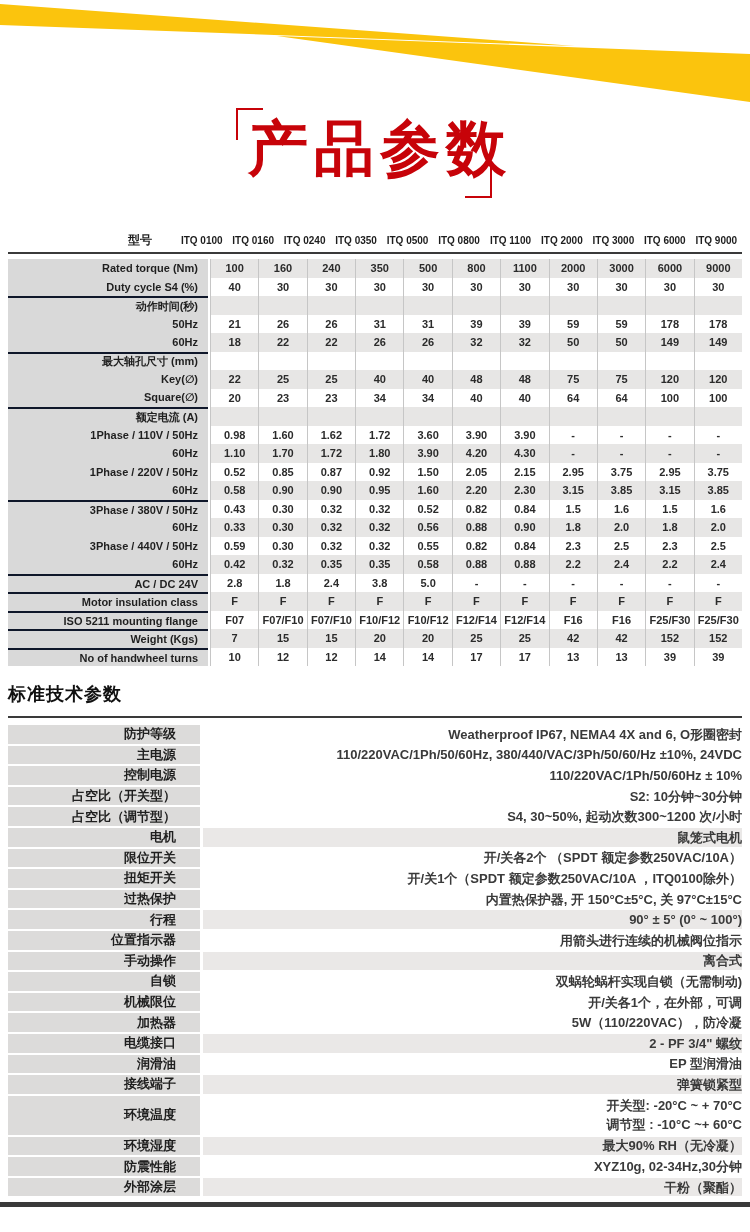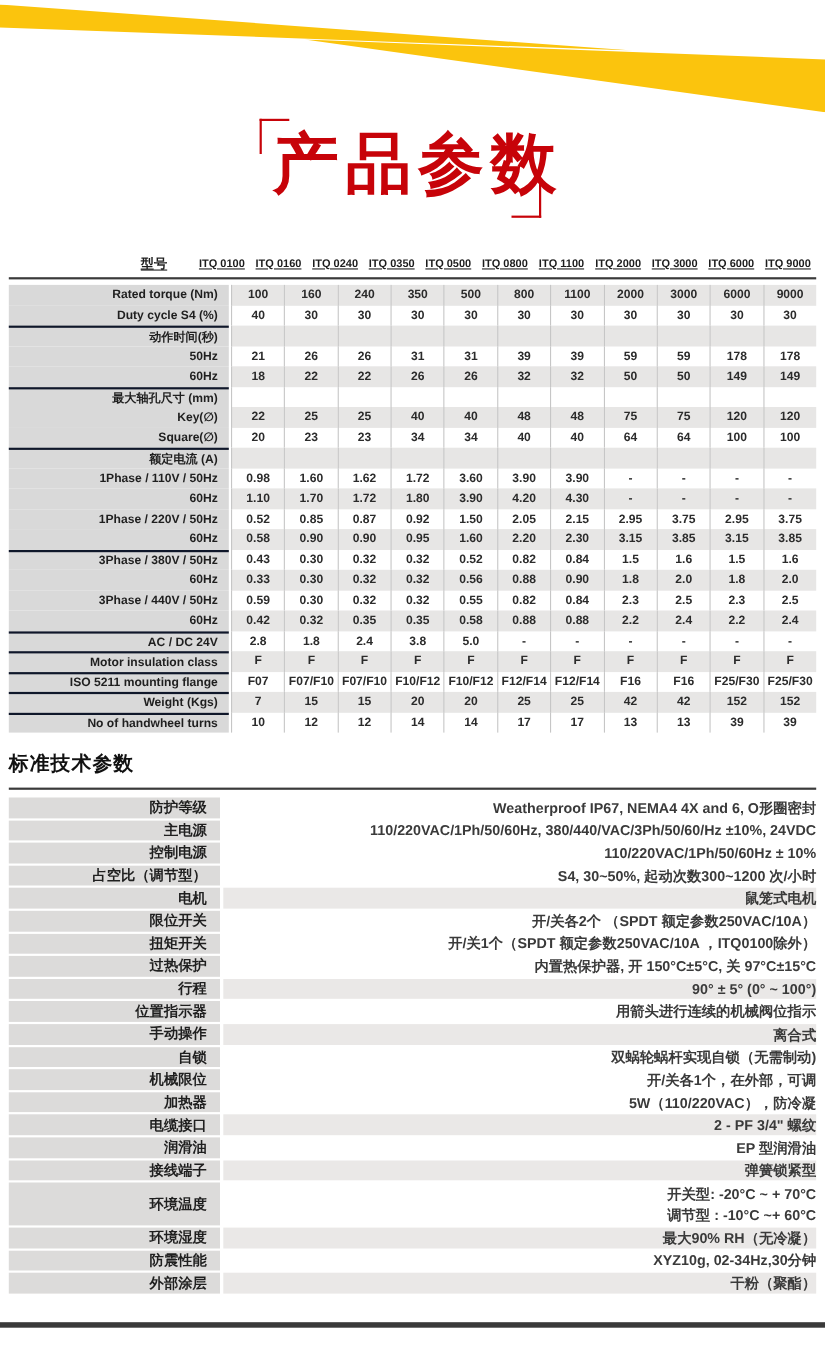--- a/index.html
+++ b/index.html
@@ -19,21 +19,21 @@
   
   .title-block{position:absolute;left:236px;top:108px;width:256px;height:90px;}
   .corner{position:absolute;width:25px;height:30px;}
   .corner.tl{left:0;top:0;border-left:2px solid var(--red);border-top:2px solid var(--red);}
   .corner.br{right:0;bottom:0;border-right:2px solid var(--red);border-bottom:2px solid var(--red);}
   .page-title{
     position:absolute;left:12px;top:8px;font-size:60px;font-weight:bold;
     color:var(--red);letter-spacing:6px;white-space:nowrap;line-height:1.1;
   }
   
-  .models-row{position:absolute;left:8px;top:230px;width:734px;height:20px;display:flex;align-items:center;text-decoration:underline;}
+  .models-row{position:absolute;left:8px;top:230px;width:734px;height:20px;display:flex;align-items:center;}
   .models-label{width:168px;text-align:right;padding-right:24px;box-sizing:border-box;
     font-size:12px;font-weight:bold;color:#1d1d1d;}
   .model-cell{flex:1;text-align:center;font-size:10px;font-weight:bold;color:#1d1d1d;white-space:nowrap;}
   .rule{position:absolute;background:var(--dark);}
   .rule.under-models{left:8px;top:252px;width:734px;height:2px;}
   .rule.under-heading{left:8px;top:716px;width:734px;height:2px;}
   .rule.page-bottom{left:0;top:1202px;width:750px;height:5px;}
   
   .t1{position:absolute;left:8px;top:259px;width:734px;}
   .t1-row{display:flex;height:18.5px;}
@@ -50,21 +50,21 @@
   }
   .t1-row.shaded .t1-cell{background:#E7E6E5;}
   
   .section-heading{position:absolute;left:8px;top:682px;font-size:18px;font-weight:bold;
     color:#111;letter-spacing:1px;}
   .t2{position:absolute;left:8px;top:725px;width:734px;display:flex;flex-direction:column;gap:2px;}
   .t2-row{display:flex;gap:3px;height:18.6px;}
   .t2-row.tall{height:39px;}
   .t2-label{
     width:192px;background:#DCDBDA;box-sizing:border-box;flex:none;
-    display:flex;align-items:center;justify-content:flex-end;padding-right:12px;
+    display:flex;align-items:center;justify-content:flex-end;padding-right:24px;
     font-size:13px;font-weight:bold;color:#1f1f1f;white-space:nowrap;
   }
   .t2-value{
     flex:1;display:flex;flex-direction:column;justify-content:center;
     padding-left:20px;box-sizing:border-box;font-size:13px;font-weight:bold;color:#3a3a3a;align-items:flex-end;
   }
   .t2-row.shaded .t2-value{background:#EAE8E7;}
   .t2-value .line{line-height:19px;white-space:nowrap;}
 </style>
 </head>
@@ -423,20 +423,26 @@
           <div class="line">110/220VAC/1Ph/50/60Hz, 380/440/VAC/3Ph/50/60/Hz ±10%, 24VDC</div>
         </div>
       </div>
       <div class="t2-row">
         <div class="t2-label">控制电源</div>
         <div class="t2-value">
           <div class="line">110/220VAC/1Ph/50/60Hz ± 10%</div>
         </div>
       </div>
       <div class="t2-row">
+        <div class="t2-label">占空比（开关型）</div>
+        <div class="t2-value">
+          <div class="line">S2: 10分钟~30分钟</div>
+        </div>
+      </div>
+      <div class="t2-row">
         <div class="t2-label">占空比（调节型）</div>
         <div class="t2-value">
           <div class="line">S4, 30~50%, 起动次数300~1200 次/小时</div>
         </div>
       </div>
       <div class="t2-row shaded">
         <div class="t2-label">电机</div>
         <div class="t2-value">
           <div class="line">鼠笼式电机</div>
         </div>

